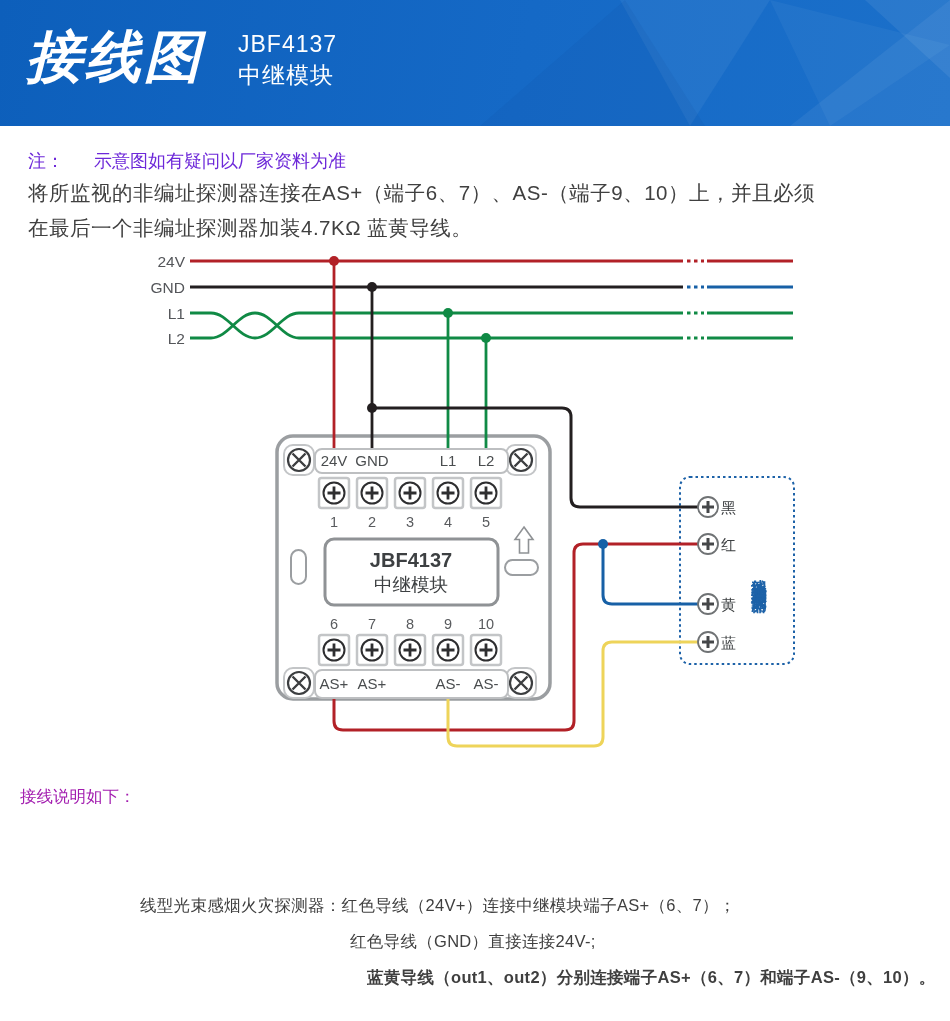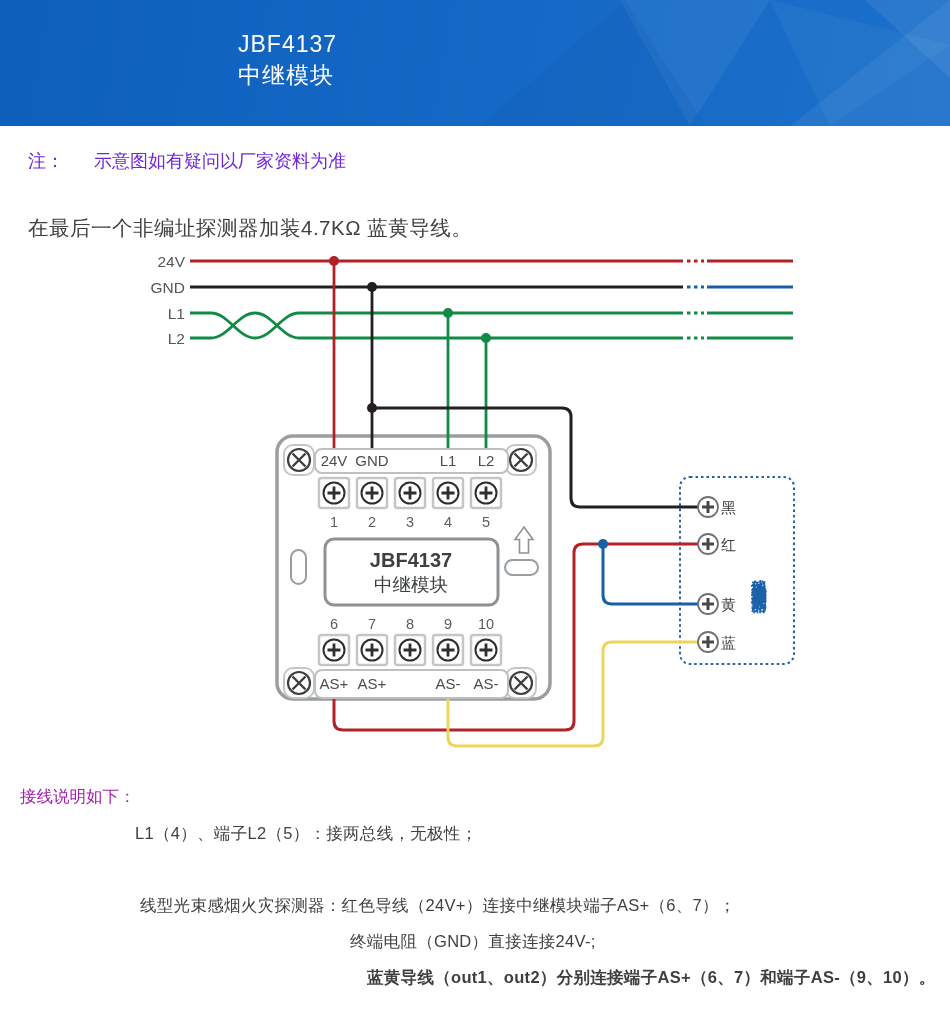--- a/index.html
+++ b/index.html
@@ -60,29 +60,31 @@
 <body>
 
 <div class="page">
 
   <div class="banner">
     <div class="tri tri1"></div>
     <div class="tri tri2"></div>
     <div class="tri tri3"></div>
     <div class="tri tri4"></div>
     <div class="tri tri5"></div>
+    <div class="banner-title">接线图</div>
     <div class="banner-subtitle">
       <div>JBF4137</div>
       <div>中继模块</div>
     </div>
   </div>
 
   <div class="note-line">
     <span class="note-label">注：</span><span>示意图如有疑问以厂家资料为准</span>
   </div>
+  <div class="body-line body-line1">将所监视的非编址探测器连接在AS+（端子6、7）、AS-（端子9、10）上，并且必须</div>
   <div class="body-line body-line2">在最后一个非编址探测器加装4.7KΩ 蓝黄导线。</div>
 
   <svg class="diagram-svg" width="950" height="545" viewBox="0 245 950 545">
     <defs>
       <g id="term-screw">
         <rect x="-15" y="-15" width="30" height="30" rx="2.5" fill="#ffffff" stroke="#c3c5c7" stroke-width="2.5"></rect>
         <circle r="10.5" fill="#ffffff" stroke="#2e2e30" stroke-width="2"></circle>
         <path d="M-6.5,0 H6.5 M0,-6.5 V6.5" stroke="#2e2e30" stroke-width="2.8" fill="none"></path>
       </g>
       <g id="corner-screw">
@@ -196,18 +198,17 @@
     <use href="#det-screw" x="708" y="642"></use>
     <text class="det-label" x="721" y="512.5">黑</text>
     <text class="det-label" x="721" y="549.5">红</text>
     <text class="det-label" x="721" y="609.5">黄</text>
     <text class="det-label" x="721" y="647.5">蓝</text>
   </svg>
 
   <div class="detector-title">线型光束感烟火灾探测器</div>
 
   <div class="inst-title">接线说明如下：</div>
-  <div class="inst-line inst-l1">L1（4）、端子L2（5）：接两总线，无极性；</div>
   <div class="inst-line inst-l3">线型光束感烟火灾探测器：红色导线（24V+）连接中继模块端子AS+（6、7）；</div>
-  <div class="inst-line inst-l4">终端电阻（GND）直接连接24V-;</div>
+  <div class="inst-line inst-l4">红色导线（GND）直接连接24V-;</div>
   <div class="inst-line inst-l5">蓝黄导线（out1、out2）分别连接端子AS+（6、7）和端子AS-（9、10）。</div>
 
 </div>
 
 </body></html>

